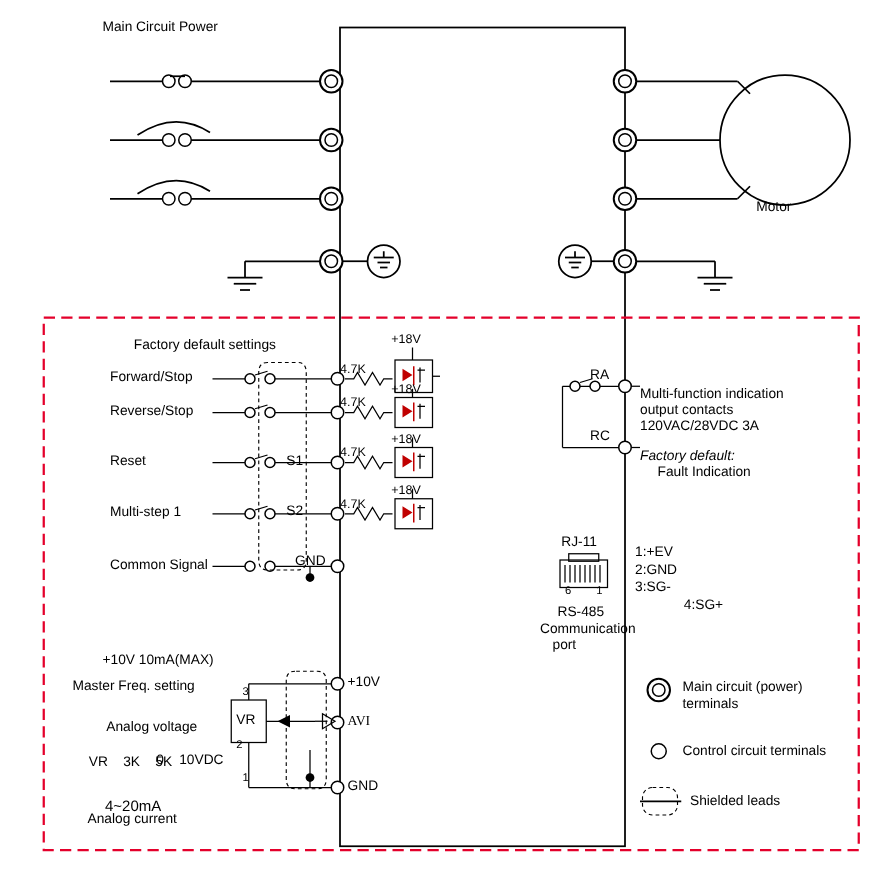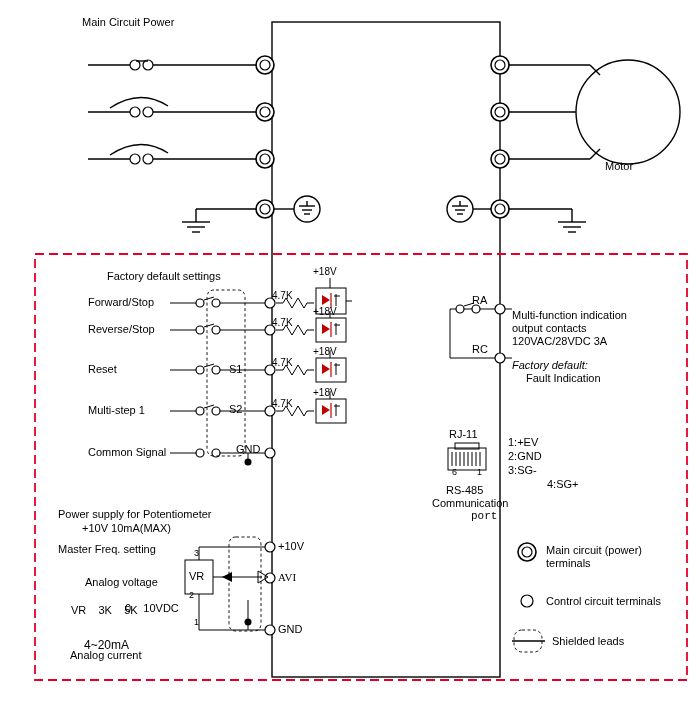--- a/index.html
+++ b/index.html
@@ -249,28 +249,27 @@
   <div class="lbl" style="left:512px;top:322px;">output contacts</div>
   <div class="lbl" style="left:512px;top:335px;text-align:right;">120VAC/28VDC 3A</div>
   <div class="lbl" style="left:512px;top:359px;font-style:italic;">Factory default:</div>
   <div class="lbl" style="left:512px;top:372px;padding-left:14px;">Fault Indication</div>
 
   <div class="lbl" style="left:449px;top:428px;">RJ-11</div>
   <div class="lbl xs" style="left:452px;top:467px;">6</div>
   <div class="lbl xs" style="left:477px;top:467px;">1</div>
   <div class="lbl" style="left:446px;top:484px;">RS-485</div>
   <div class="lbl" style="left:432px;top:497px;">Communication</div>
-  <div class="lbl" style="left:471px;top:510px;font-family:Liberation Mono, monospace;">port</div>
+  <div class="lbl" style="left:442px;top:510px;">port</div>
 
   <div class="lbl" style="left:508px;top:436px;">1:+EV</div>
   <div class="lbl" style="left:508px;top:450px;text-align:right;">2:GND</div>
   <div class="lbl" style="left:508px;top:464px;">3:SG-</div>
   <div class="lbl" style="left:508px;top:478px;margin-left:39px;">4:SG+</div>
 
-  <div class="lbl" style="left:58px;top:508px;">Power supply for Potentiometer</div>
   <div class="lbl" style="left:82px;top:522px;">+10V 10mA(MAX)</div>
   <div class="lbl" style="left:58px;top:543px;">Master Freq. setting</div>
   <div class="lbl" style="left:85px;top:576px;">Analog voltage</div>
   <div class="lbl" style="left:86px;top:602px;padding-left:39px;">0    10VDC</div>
   <div class="lbl" style="left:71px;top:604px;">VR    3K    5K</div>
   <div class="lbl" style="left:70px;top:625px;margin-top:24px;">Analog current</div>
   <div class="lbl b" style="left:84px;top:639px;font-size:12px;">4~20mA</div>
 
   <div class="lbl" style="left:189px;top:570px;">VR</div>
   <div class="lbl xs" style="left:194px;top:548px;">3</div>

